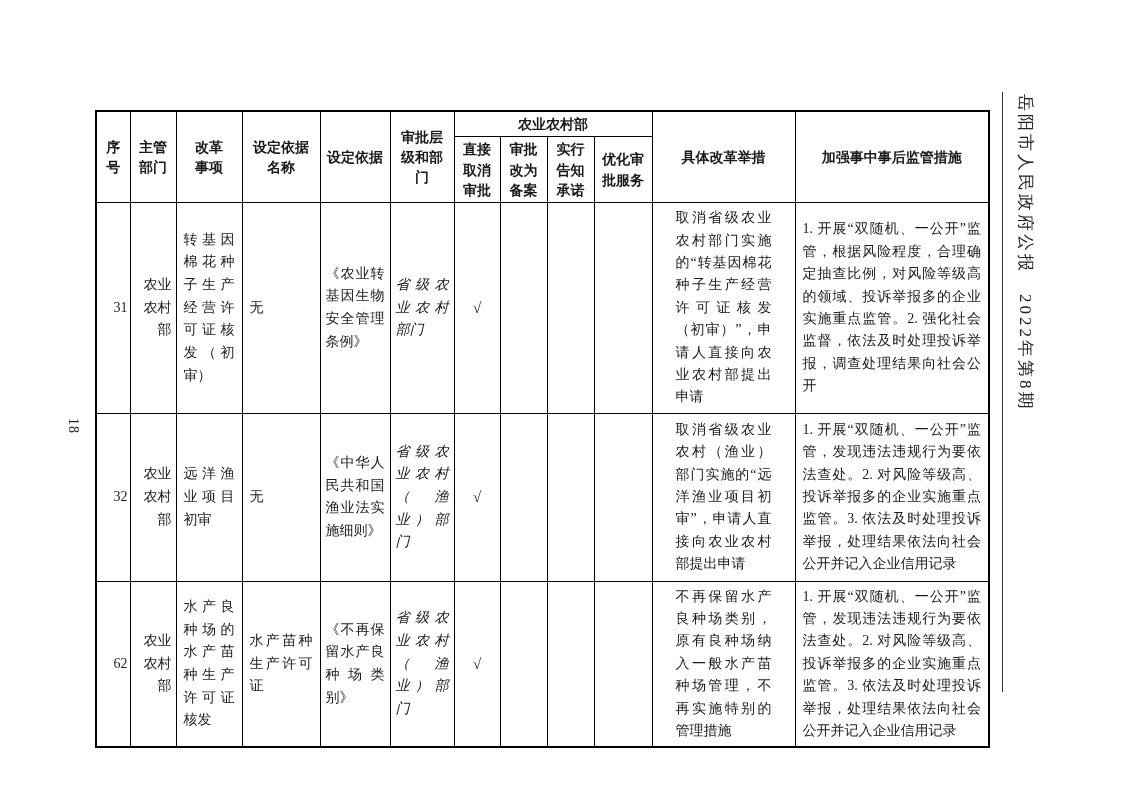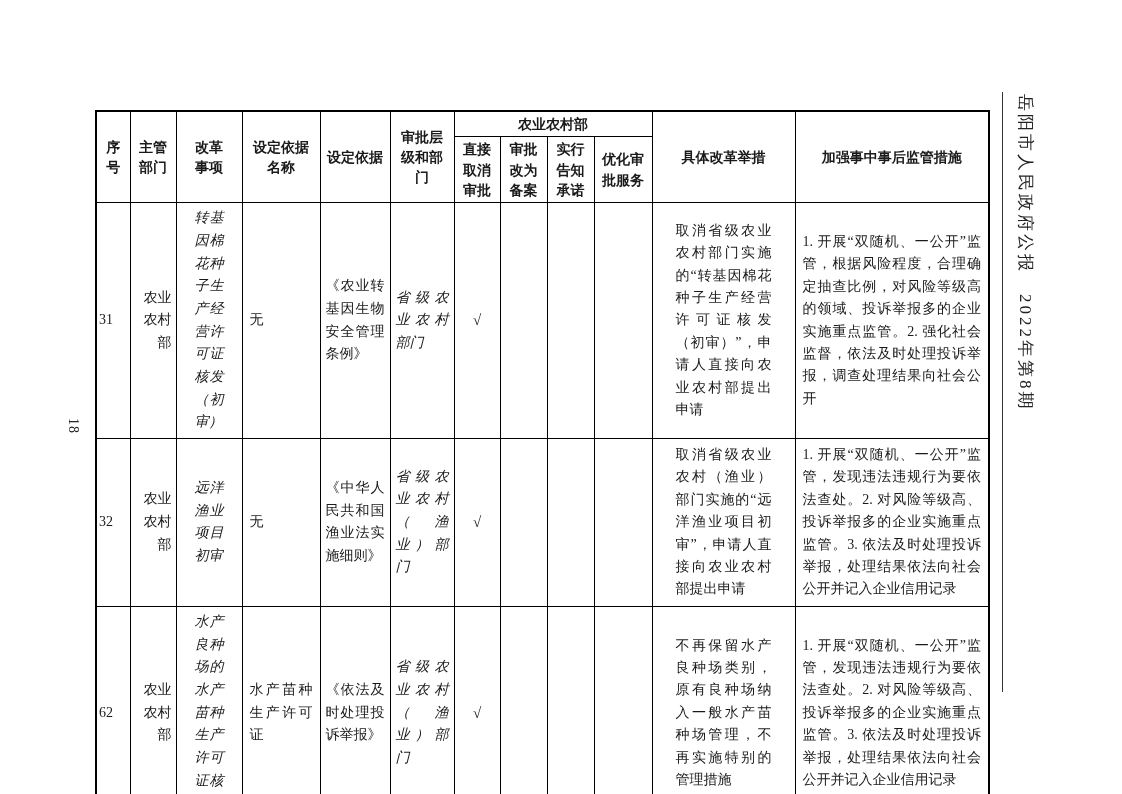--- a/index.html
+++ b/index.html
@@ -78,23 +78,23 @@
   .reform-table td {
     font-size: 14px;
     padding: 4px 7px;
     line-height: 1.62;
   }
   tr.hdr-top { height: 24px; }
   tr.hdr-sub { height: 54px; }
   tr.r1 { height: 166px; }
   tr.r2 { height: 168px; }
   tr.r3 { height: 166px; }
-  td.c-seq  { text-align: left; padding: 4px 2px; }
+  td.c-seq  { text-align: right; padding: 4px 2px; }
   td.c-dept { text-align: right; padding: 4px 4px; }
-  td.c-item { text-align: justify; padding: 4px 18px; font-style: italic; }
+  td.c-item { text-align: justify; padding: 4px 7px; }
   td.c-license { text-align: justify; padding: 4px 7px; }
   td.c-basis { text-align: justify; padding: 4px 5px; margin-left: 34px; }
   td.c-level { text-align: justify; padding: 4px 5px; font-style: italic; }
   td.c-mode { text-align: center; padding: 2px; font-size: 15px; }
   td.c-measures { text-align: justify; padding: 4px 23px; line-height: 1.6; margin-left: 36px; }
   td.c-supervision { text-align: justify; padding: 4px 7px; line-height: 1.6; }
 </style>
 </head>
 <body>
 
@@ -178,21 +178,21 @@
         <td class="c-mode"></td>
         <td class="c-mode"></td>
         <td class="c-measures">取消省级农业农村（渔业）部门实施的“远洋渔业项目初审”，申请人直接向农业农村部提出申请</td>
         <td class="c-supervision">1. 开展“双随机、一公开”监管，发现违法违规行为要依法查处。2. 对风险等级高、投诉举报多的企业实施重点监管。3. 依法及时处理投诉举报，处理结果依法向社会公开并记入企业信用记录</td>
       </tr>
       <tr class="r3">
         <td class="c-seq">62</td>
         <td class="c-dept">农业农村部</td>
         <td class="c-item">水产良种场的水产苗种生产许可证核发</td>
         <td class="c-license">水产苗种生产许可证</td>
-        <td class="c-basis">《依法及时处理投诉举报》</td>
+        <td class="c-basis">《不再保留水产良种场类别》</td>
         <td class="c-level">省级农业农村（渔业）部门</td>
         <td class="c-mode">√</td>
         <td class="c-mode"></td>
         <td class="c-mode"></td>
         <td class="c-mode"></td>
         <td class="c-measures">不再保留水产良种场类别，原有良种场纳入一般水产苗种场管理，不再实施特别的管理措施</td>
         <td class="c-supervision">1. 开展“双随机、一公开”监管，发现违法违规行为要依法查处。2. 对风险等级高、投诉举报多的企业实施重点监管。3. 依法及时处理投诉举报，处理结果依法向社会公开并记入企业信用记录</td>
       </tr>
     </tbody>
   </table>

